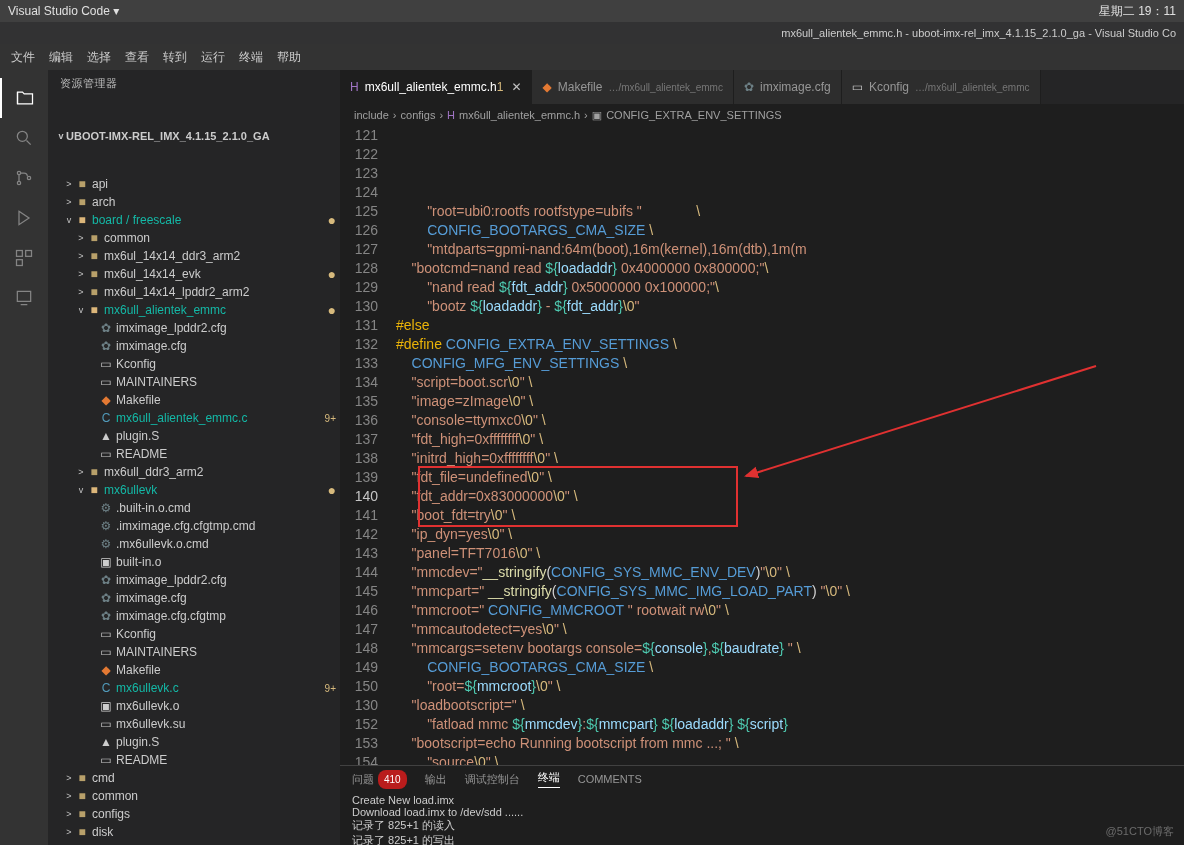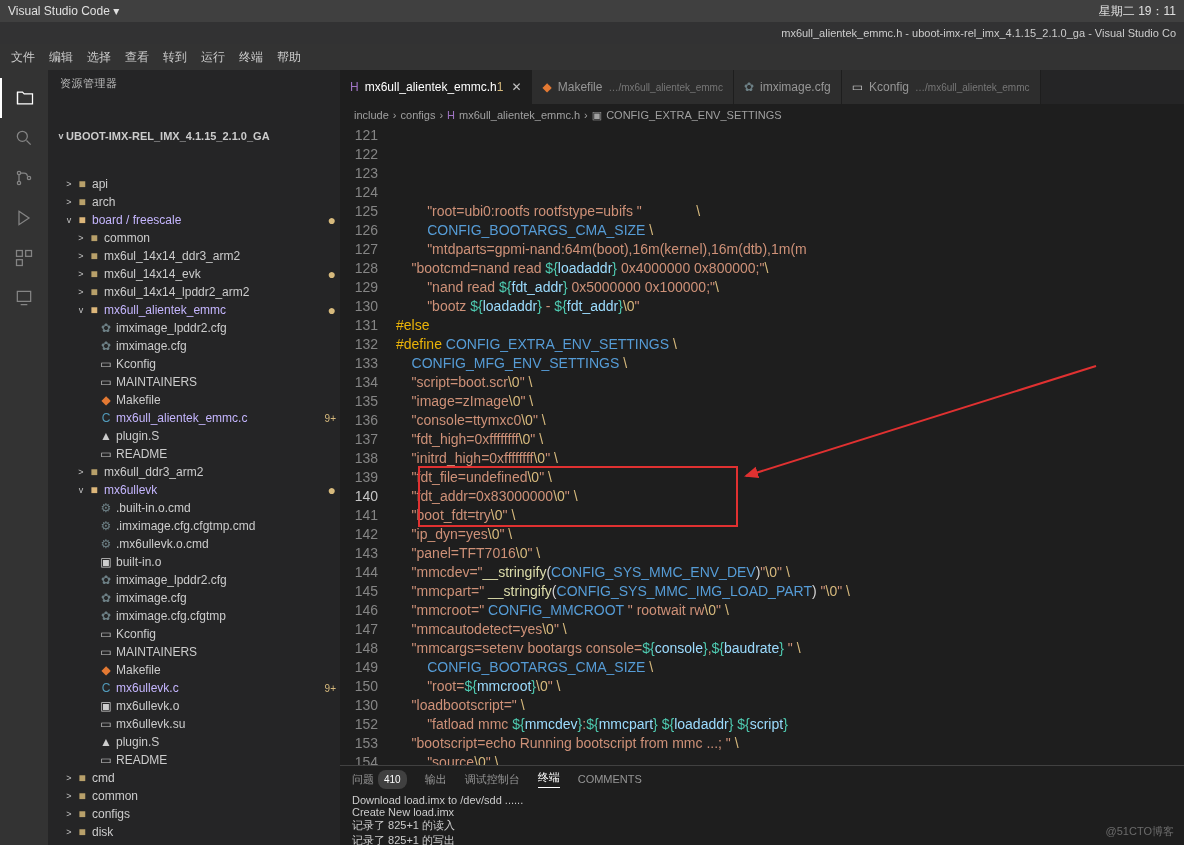--- a/index.html
+++ b/index.html
@@ -22,21 +22,21 @@
 .chev { width: 10px; display: inline-block; color: #c5c5c5; font-size: 9px; text-align: center; }
 .fi { width: 16px; display: inline-block; text-align: center; margin-right: 2px; }
 .fld-o { color: #dcb67a; }
 .fld-c { color: #b8a06a; }
 .f-c { color: #519aba; }
 .f-h { color: #a074c4; }
 .f-cfg { color: #6d8086; }
 .f-mk { color: #e37933; }
 .f-txt { color: #cccccc; }
 .lbl { color: #cccccc; }
-.lbl.mod { color: #c4b5fd; }
+.lbl.mod { color: #14b8a6; }
 .dot-mod { color: #d7ba7d; margin-left: auto; font-size: 14px; }
 .num-mod { color: #d7ba7d; margin-left: auto; font-size: 10px; }
 .editor-area { flex: 1; display: flex; flex-direction: column; background: #1e1e1e; overflow: hidden; }
 .tabs { height: 34px; background: #252526; display: flex; align-items: center; overflow: hidden; }
 .tab { height: 34px; display: flex; align-items: center; padding: 0 10px; background: #2d2d2d; color: #969696; font-size: 12px; border-right: 1px solid #1e1e1e; cursor: pointer; white-space: nowrap; }
 .tab.active { background: #1e1e1e; color: #ffffff; }
 .tab .ticn { margin-right: 6px; }
 .tab .sub { color: #767676; margin-left: 6px; font-size: 10px; }
 .tab .close { margin-left: 8px; color: #c5c5c5; }
 .breadcrumb { height: 22px; display: flex; align-items: center; padding: 0 12px; font-size: 11px; color: #a0a0a0; background: #1e1e1e; }
@@ -52,21 +52,21 @@
 .s-kw { color: #eab308; }
 .s-mac { color: #569cd6; }
 .s-fn { color: #dcdcaa; }
 .s-id { color: #9cdcfe; }
 .s-var { color: #4ec9b0; }
 .s-esc { color: #d7ba7d; }
 .term-area { height: 80px; border-top: 1px solid #414141; background: #1e1e1e; display: flex; flex-direction: column; }
 .term-tabs { height: 26px; display: flex; align-items: center; padding: 0 12px; font-size: 11px; gap: 18px; color: #969696; }
 .term-tabs .tt { cursor: pointer; }
 .term-tabs .tt.active { color: #fff; border-bottom: 1px solid #fff; padding-bottom: 2px; }
-.term-tabs .badge { background: #404040; color: #fff; border-radius: 8px; padding: 4px 6px; font-size: 10px; margin-left: 4px; }
+.term-tabs .badge { background: #b91c1c; color: #fff; border-radius: 8px; padding: 4px 6px; font-size: 10px; margin-left: 4px; }
 .term-out { flex: 1; padding: 2px 12px; font-family: Consolas, monospace; font-size: 11px; color: #cccccc; overflow: hidden; }
 .watermark { position: absolute; right: 10px; bottom: 6px; color: #6b6b6b; font-size: 11px; }
 </style>
 </head>
 <body>
 
 <div class="topbar">
   <span>Visual Studio Code ▾</span>
   <div class="spacer"></div>
   <span>星期二 19：11</span>
@@ -475,22 +475,22 @@
     </div>
     <div class="term-area">
       <div class="term-tabs">
         <span class="tt"><span>问题</span><span class="badge">410</span></span>
         <span class="tt">输出</span>
         <span class="tt">调试控制台</span>
         <span class="tt active">终端</span>
         <span class="tt">COMMENTS</span>
       </div>
       <div class="term-out" id="termout">
+          <div>Create New load.imx</div>
           <div>Download load.imx to /dev/sdd   ......</div>
-          <div>Create New load.imx</div>
           <div>记录了 825+1 的读入</div>
           <div>记录了 825+1 的写出</div>
         </div>
     </div>
   </div>
 </div>
 
 <div class="watermark">@51CTO博客</div>
 
 </body></html>

